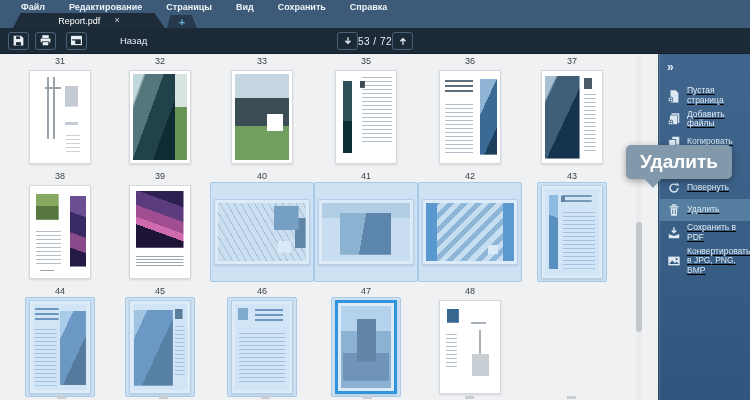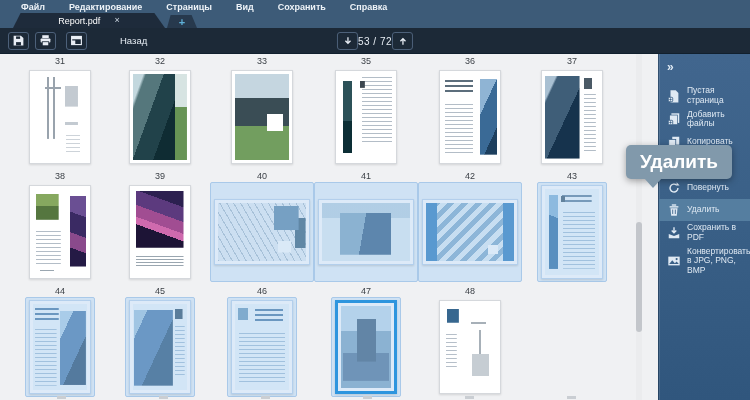--- a/index.html
+++ b/index.html
@@ -143,21 +143,21 @@
                   background:#c3c6cb; border-radius:3px; cursor:grab; }
 
   
   .sidebar { width:92px; background:linear-gradient(180deg,#41668e 0%,#3a6087 45%,#30567d 100%);
              border-left:1px solid rgba(0,0,0,.2); box-shadow:inset 1px 0 0 rgba(255,255,255,.12);
              padding-top:4px; display:flex; flex-direction:column; }
   .collapse-row { height:18px; display:flex; align-items:center; padding-left:8px;
                   color:#dfe9f3; font-size:12px; font-weight:bold; cursor:pointer; }
   .side-items { margin-top:8px; display:flex; flex-direction:column; }
   .srow { min-height:22px; display:flex; align-items:center; gap:6px; padding:2px 2px 2px 7px;
-          cursor:pointer; }
+          cursor:pointer;text-decoration:underline; }
   .srow:nth-child(4) { margin-top:24px; }     
   .srow.highlighted { background:#557ea0; }
   .sicon { width:15px; height:15px; flex:0 0 15px; display:flex; align-items:center; justify-content:center; }
   .sicon svg { display:block; }
   .slabel { color:#dfe9f3; font-size:8.5px; line-height:1.15; }
 
   
   .tooltip { position:absolute; left:626px; top:145px; height:34px; z-index:50;
              background:#8199ab; border-radius:5px; padding:0 14px;
              display:flex; align-items:center; box-shadow:0 2px 7px rgba(0,0,0,.35); }

